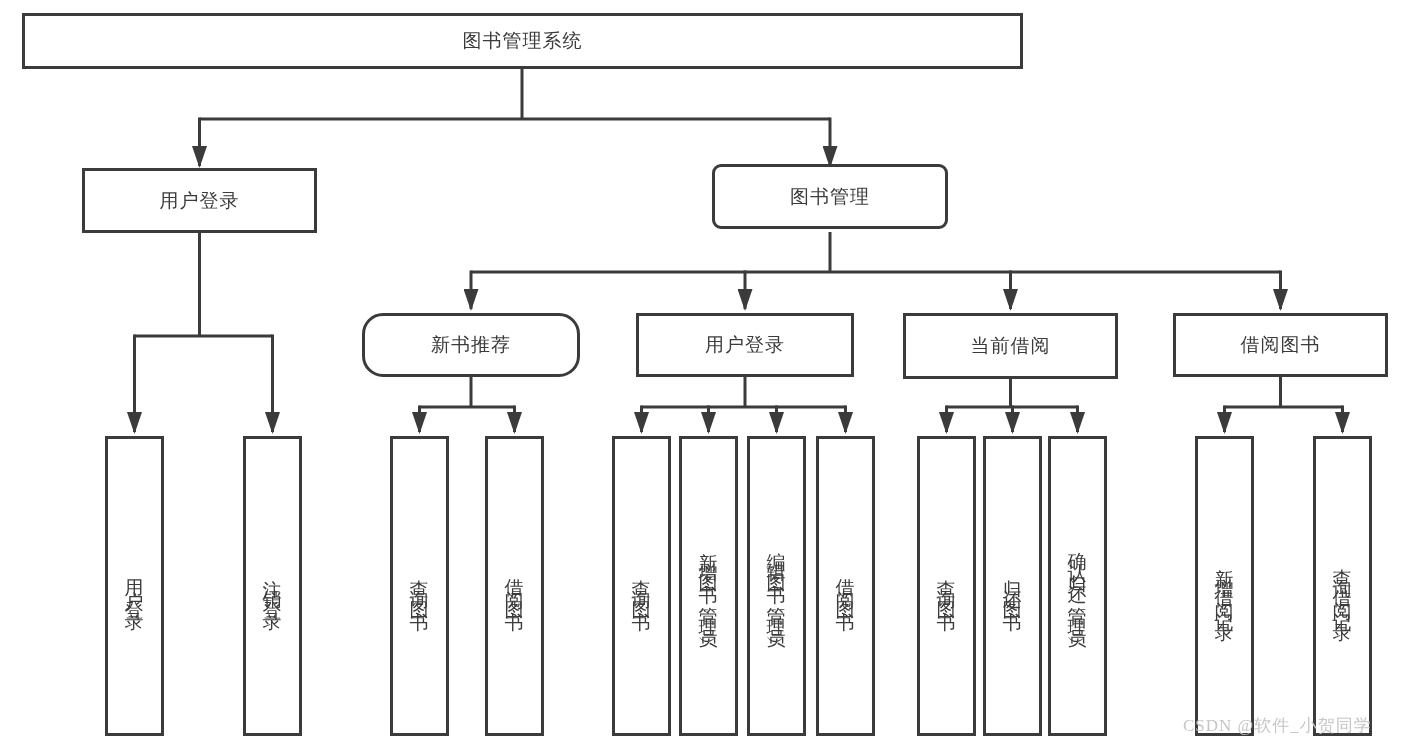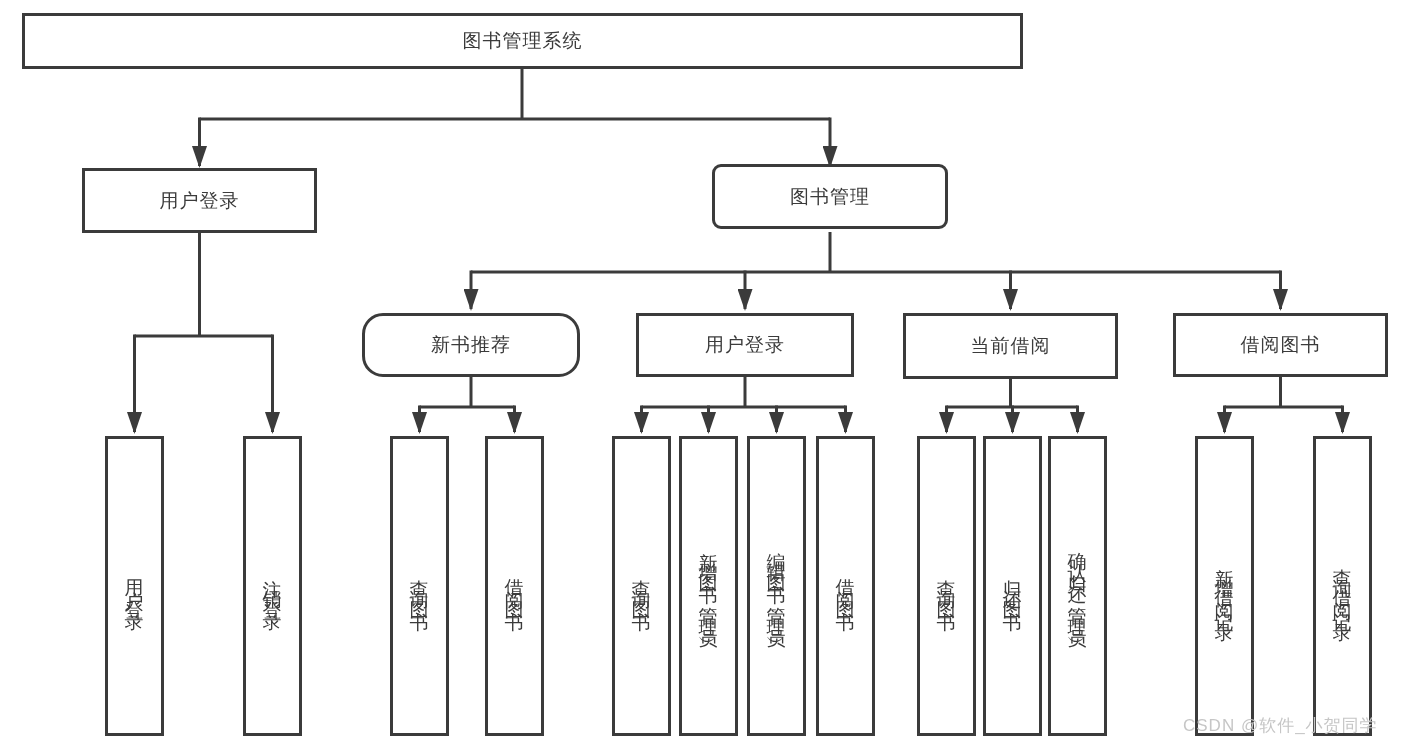--- a/index.html
+++ b/index.html
@@ -44,20 +44,21 @@
 
   .watermark {
     position: absolute;
     left: 1183px;
     top: 714px;
     font-size: 17px;
     letter-spacing: 1px;
     color: var(--watermark, #c6c6c6);
     white-space: nowrap;
     z-index: 5;
+    font-family: Liberation Serif, serif;
   }
 </style>
 </head>
 <body>
 
 <div class="canvas">
 
   <svg class="connectors" viewBox="0 0 1405 747" aria-hidden="true">
     <defs>
       <marker id="arrow" markerUnits="userSpaceOnUse" markerWidth="22" markerHeight="15" viewBox="0 0 22 15" refX="20" refY="7.5" orient="auto">

